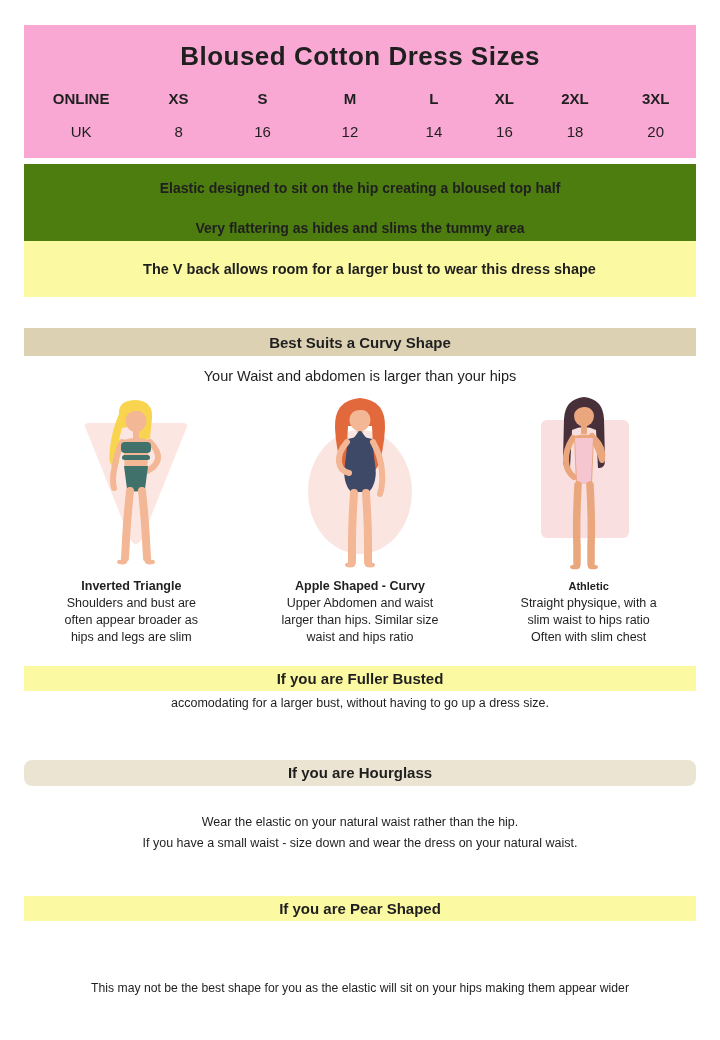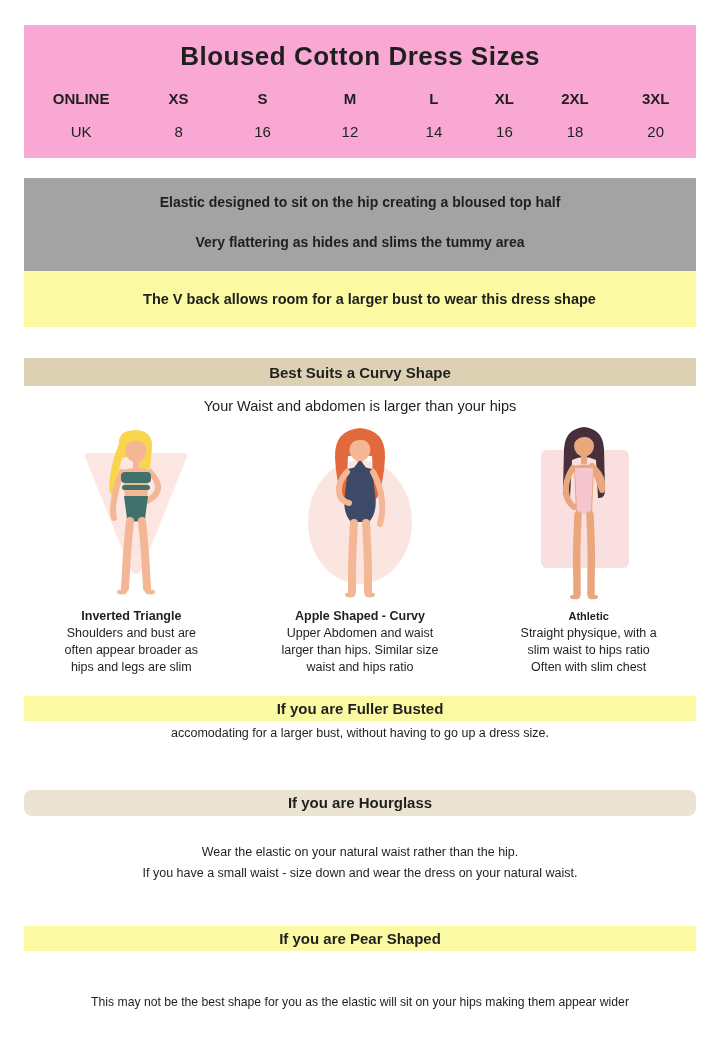--- a/index.html
+++ b/index.html
@@ -12,21 +12,21 @@
 
   
   .sizes-box{background:#f9a8d4;padding:10px 0 16px 0;}
   .sizes-title{font-size:26px;font-weight:bold;text-align:center;margin:6px 0 10px 0;letter-spacing:0.5px;}
   table.size-table{width:100%;border-collapse:collapse;table-layout:fixed;}
   table.size-table th{font-size:15px;font-weight:bold;padding:8px 0 6px 0;}
   table.size-table td{font-size:15px;font-weight:normal;padding:10px 0 2px 0;text-align:center;}
   table.size-table th{text-align:center;}
 
   
-  .intro-box{background:#a3a3a3;margin-top:20px;padding:15px 0 20px 0;}
+  .intro-box{background:#4d7c0f;margin-top:6px;padding:15px 0 4px 0;}
   .intro-line{font-size:14px;font-weight:bold;text-align:center;line-height:18px;}
   .intro-line + .intro-line{margin-top:22px;}
   .vback-banner{background:#fbf9a1;padding:19px 0;}
   .vback-banner .intro-line{font-size:14.5px;padding-left:19px;}
 
   
   .bar{height:28px;display:flex;align-items:center;justify-content:center;
        font-size:15px;font-weight:bold;}
   .bar.beige{background:#dcd2b3;}
   .bar.yellow{background:#fbf9a1;height:25px;}
@@ -45,21 +45,21 @@
   .shape-name.small{font-size:11px;}
   .shape-line{font-size:12.5px;line-height:17px;}
 
   
   .fuller-bar{margin-top:20px;}
   .para{font-size:12.5px;text-align:center;line-height:15.5px;margin-top:5px;}
   .para-line{display:block;}
   .hourglass-bar{margin-top:48px;}
   .hourglass-text{margin-top:26px;line-height:21px;}
   .pear-bar{margin-top:42px;}
-  .pear-text{margin-top:44px;font-size:12.2px;}
+  .pear-text{margin-top:60px;font-size:12.2px;}
 </style>
 </head>
 <body>
 
 <div class="page">
 
   <div class="sizes-box">
     <div class="sizes-title">Bloused Cotton Dress Sizes</div>
     <table class="size-table">
       <colgroup>

